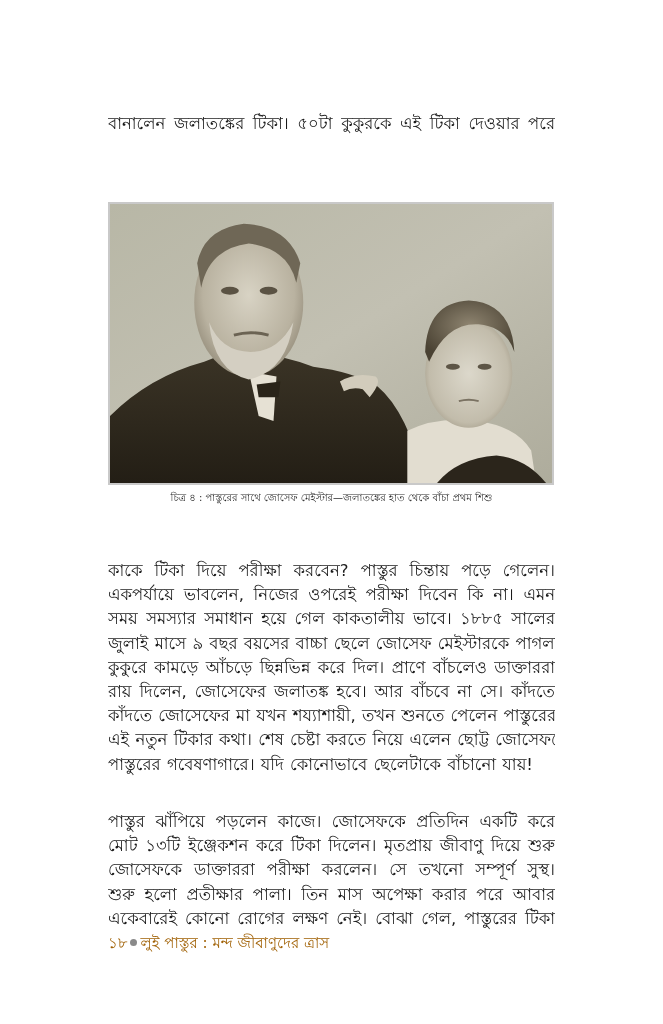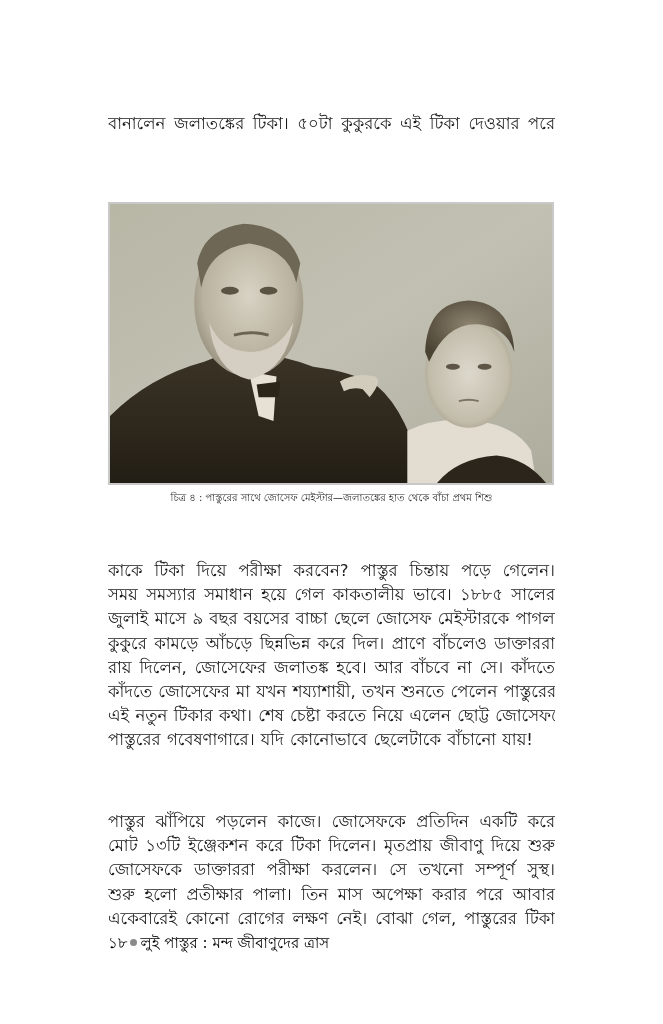--- a/index.html
+++ b/index.html
@@ -79,21 +79,21 @@
       top: 782px;
       width: 447px;
       margin-top: 28px;
     }
     .footer {
       position: absolute;
       left: 108px;
       top: 933px;
       font-size: 15px;
       line-height: 20px;
-      color: #000000;
+      color: #a16207;
       white-space: nowrap;
     }
     .footer .dot {
       display: inline-block;
       width: 7px;
       height: 7px;
       border-radius: 50%;
       background: #8a8a8a;
       vertical-align: middle;
       margin: 0 3px 3px 3px;
@@ -167,20 +167,21 @@
     <ellipse cx="378" cy="165" rx="7" ry="3" fill="#5d5546"></ellipse>
     <path d="M352 200 Q362 197 372 200" stroke="#7a7262" stroke-width="2" fill="none"></path>
   </svg>
 </div>
 
 <div class="caption">চিত্র ৪ : পাস্তুরের সাথে জোসেফ মেইস্টার—জলাতঙ্কের হাত থেকে বাঁচা প্রথম শিশু</div>
 
 <div class="block2">
   <p class="para">
     <span class="line">কাকে টিকা দিয়ে পরীক্ষা করবেন? পাস্তুর চিন্তায় পড়ে গেলেন।</span>
+    <span class="line">একপর্যায়ে ভাবলেন, নিজের ওপরেই পরীক্ষা দিবেন কি না। এমন</span>
     <span class="line">সময় সমস্যার সমাধান হয়ে গেল কাকতালীয় ভাবে। ১৮৮৫ সালের</span>
     <span class="line">জুলাই মাসে ৯ বছর বয়সের বাচ্চা ছেলে জোসেফ মেইস্টারকে পাগলা</span>
     <span class="line">কুকুরে কামড়ে আঁচড়ে ছিন্নভিন্ন করে দিল। প্রাণে বাঁচলেও ডাক্তাররা</span>
     <span class="line">রায় দিলেন, জোসেফের জলাতঙ্ক হবে। আর বাঁচবে না সে। কাঁদতে</span>
     <span class="line">কাঁদতে জোসেফের মা যখন শয্যাশায়ী, তখন শুনতে পেলেন পাস্তুরের</span>
     <span class="line">এই নতুন টিকার কথা। শেষ চেষ্টা করতে নিয়ে এলেন ছোট্ট জোসেফকে</span>
     <span class="line last">পাস্তুরের গবেষণাগারে। যদি কোনোভাবে ছেলেটাকে বাঁচানো যায়!</span>
   </p>
 </div>
 

